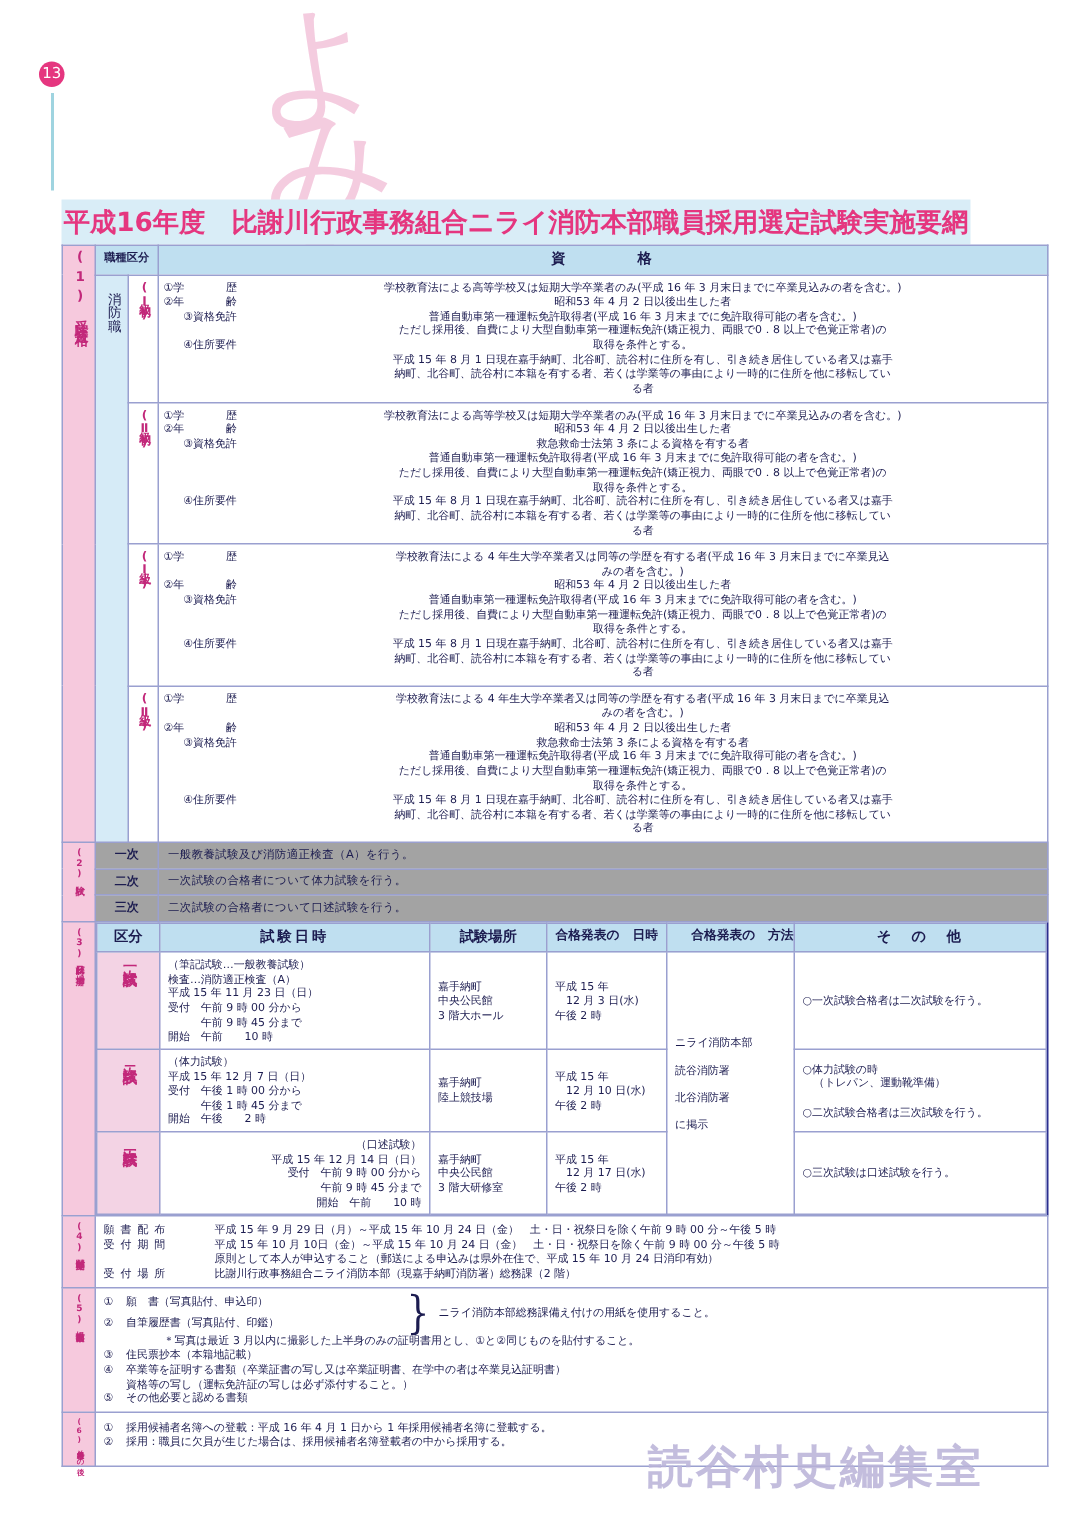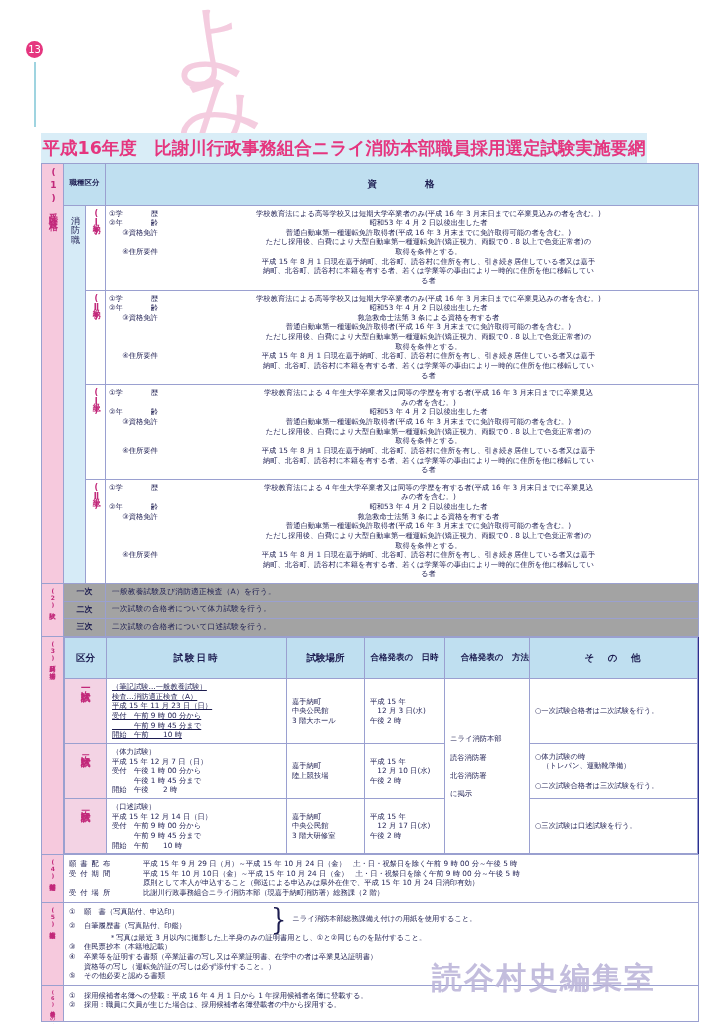--- a/index.html
+++ b/index.html
@@ -110,21 +110,21 @@
   .qkey span:only-child { display:block; width:100%;margin-left:13px; }
   .qval { flex:1 1 auto; }
   .qcont { margin-left:52px; }
 
   
   .pad { padding:3px 5px; }
   .pad-c { padding:3px 5px; text-align:center; }
 
   .hdr-cell {
     text-align:center; font-size:9.5px; font-weight:bold;
-    color:#1c1c50; padding:14px 0; letter-spacing:2px;
+    color:#1c1c50; padding:3px 0; letter-spacing:2px;
   }
   .sub-row { font-size:7.6px; padding:2.5px 6px; letter-spacing:.3px; }
 
   .ind { display:flex; }
   .ind-n { width:15px; flex:0 0 15px; }
   .ind-t { flex:1; }
 
   .ind2 { display:flex;gap:14px; }
   .ind2-n { width:60px; flex:0 0 60px; letter-spacing:4px; }
   .ind2-t { flex:1; }
@@ -425,21 +425,21 @@
                   <div class="hdr-cell">そ　の　他</div>
                 </td>
           </tr>
 
           <tr>
             <td class="c-pink-l" style="border:0.8px solid #9aa0d0;">
               <div class="vwrap">
                     <div class="vtext v-exam">一次試験</div>
                   </div>
             </td>
-            <td class="c-white" style="border:0.8px solid #9aa0d0;white-space:pre-line;text-decoration:underline;"><div class="pad">（筆記試験…一般教養試験）
+            <td class="c-white" style="border:0.8px solid #9aa0d0;white-space:pre-line;"><div class="pad">（筆記試験…一般教養試験）
 検査…消防適正検査（A）
 平成 15 年 11 月 23 日（日）
 受付　午前 9 時 00 分から
 　　　午前 9 時 45 分まで
 開始　午前　　10 時</div></td>
             <td class="c-white" style="border:0.8px solid #9aa0d0;white-space:pre-line;vertical-align:middle;"><div class="pad">嘉手納町
 中央公民館
 3 階大ホール</div></td>
             <td class="c-white" style="border:0.8px solid #9aa0d0;white-space:pre-line;vertical-align:middle;"><div class="pad">平成 15 年
 　12 月 3 日(水)
@@ -475,21 +475,21 @@
 
 ○二次試験合格者は三次試験を行う。</div></td>
           </tr>
 
           <tr>
             <td class="c-pink-l" style="border:0.8px solid #9aa0d0;">
               <div class="vwrap">
                     <div class="vtext v-exam">三次試験</div>
                   </div>
             </td>
-            <td class="c-white" style="border:0.8px solid #9aa0d0;white-space:pre-line;"><div class="pad">（口述試験）
+            <td class="c-white" style="border:0.8px solid #9aa0d0;white-space:pre-line;text-align:right;"><div class="pad">（口述試験）
 平成 15 年 12 月 14 日（日）
 受付　午前 9 時 00 分から
 　　　午前 9 時 45 分まで
 開始　午前　　10 時</div></td>
             <td class="c-white" style="border:0.8px solid #9aa0d0;white-space:pre-line;vertical-align:middle;"><div class="pad">嘉手納町
 中央公民館
 3 階大研修室</div></td>
             <td class="c-white" style="border:0.8px solid #9aa0d0;white-space:pre-line;vertical-align:middle;"><div class="pad">平成 15 年
 　12 月 17 日(水)
 午後 2 時</div></td>

